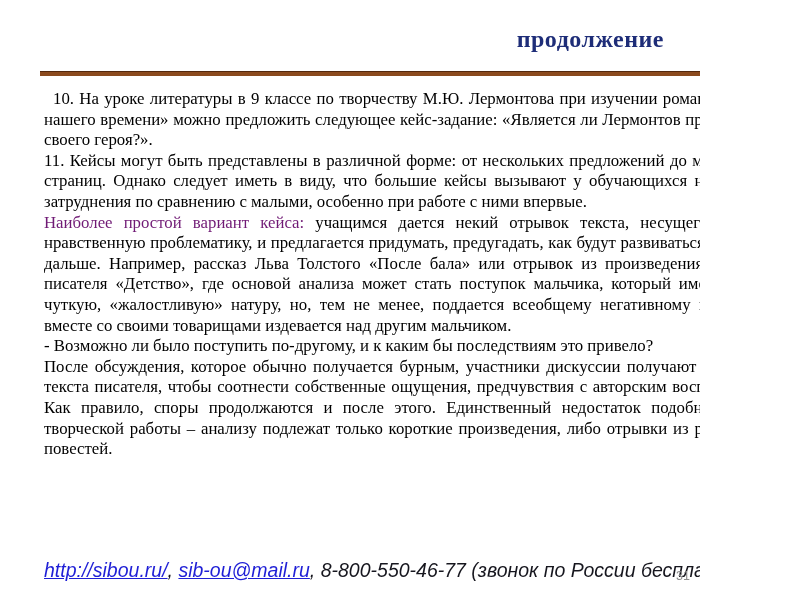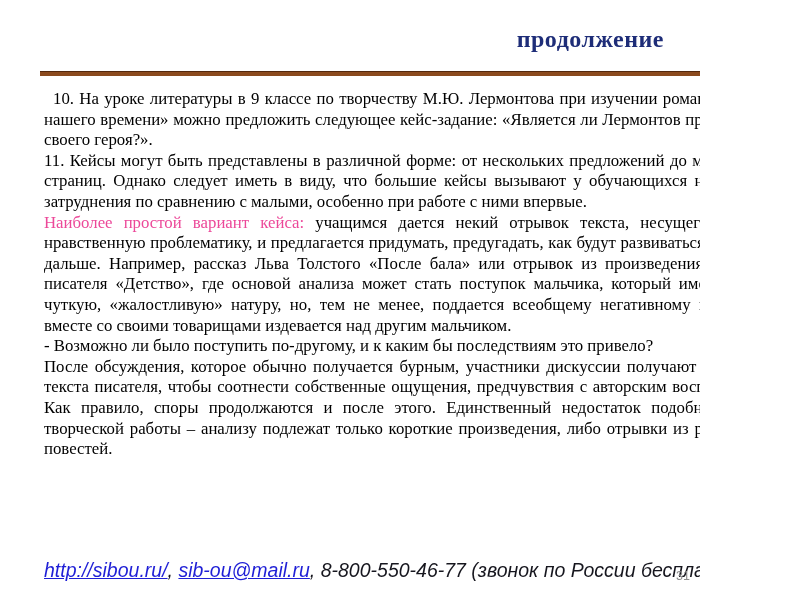--- a/index.html
+++ b/index.html
@@ -36,21 +36,21 @@
     top: 89px;
     left: 44px;
     width: 725px;
     font-size: 16.8px;
     line-height: 20.6px;
     text-align: justify;
   }
   .body-text p { margin: 0; }
   .p-first { text-indent: 9px; }
   .gap-above { margin-top: 20.6px !important; }
-  .highlight { color: #ec4899; }
+  .highlight { color: #701a75; }
   .slide-footer {
     position: absolute;
     top: 551px;
     left: 44px;
     width: 740px;
     font-size: 19.5px;
     font-style: italic;
     font-family: "Liberation Sans", sans-serif;
     color: #16161E;
     white-space: nowrap;

